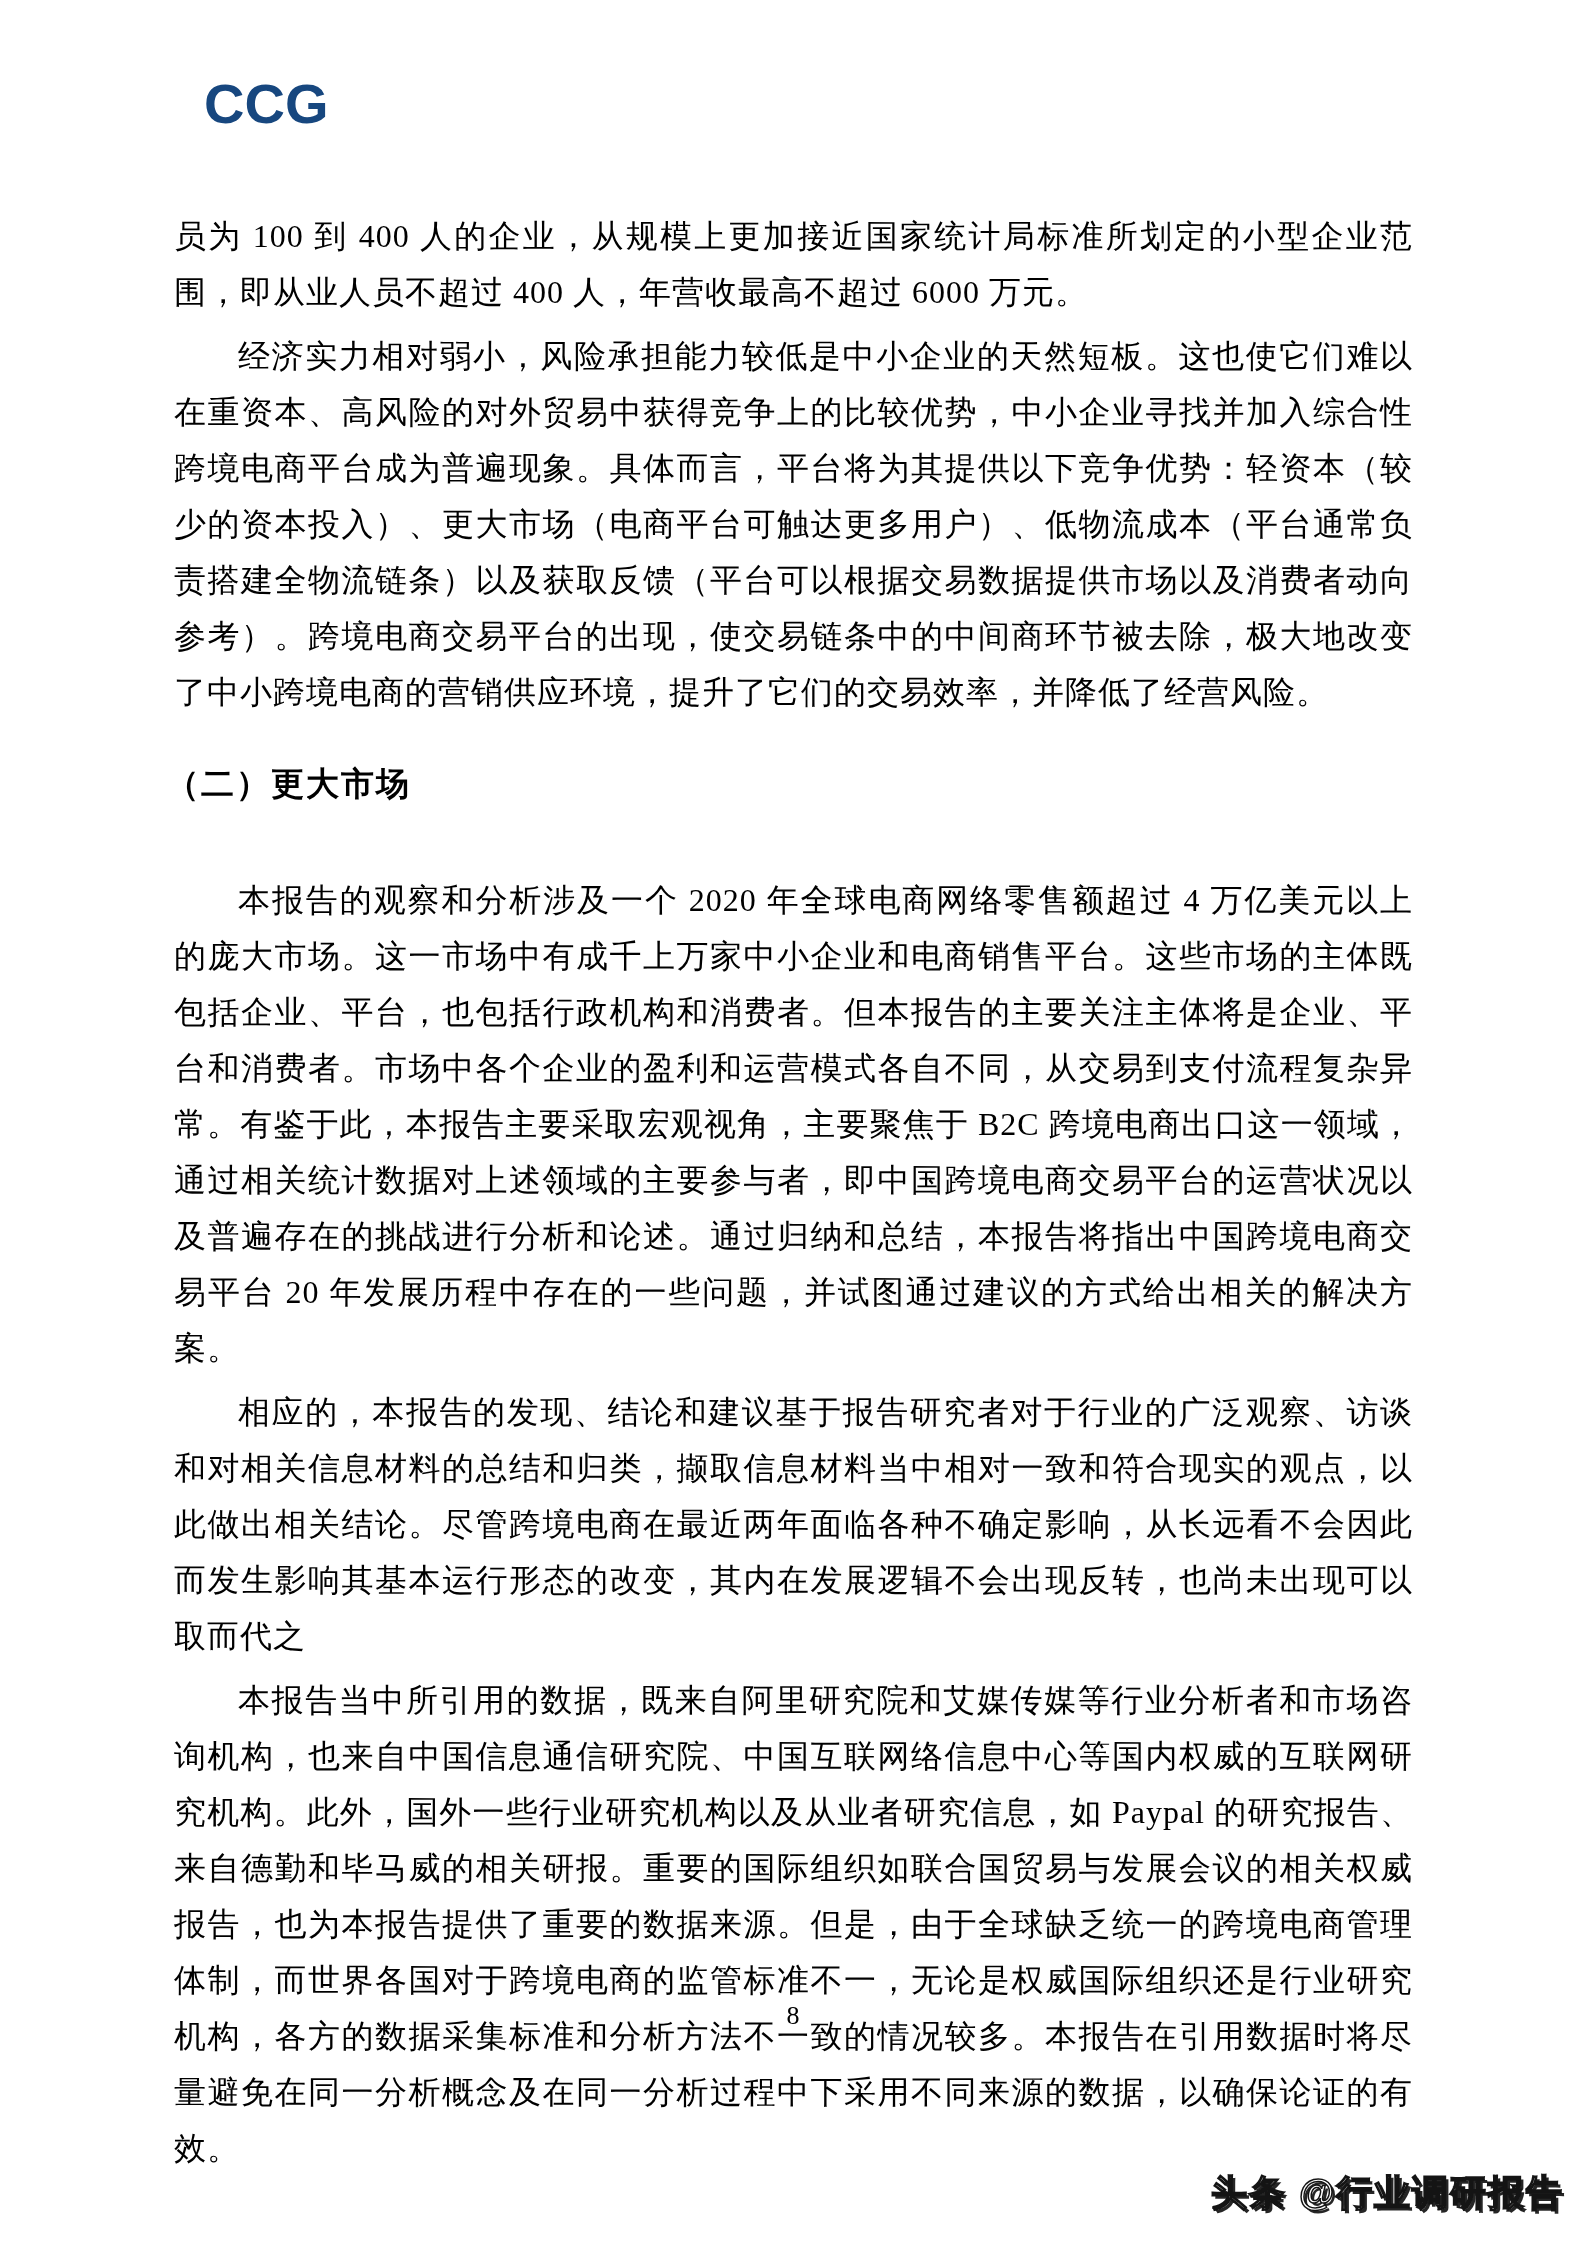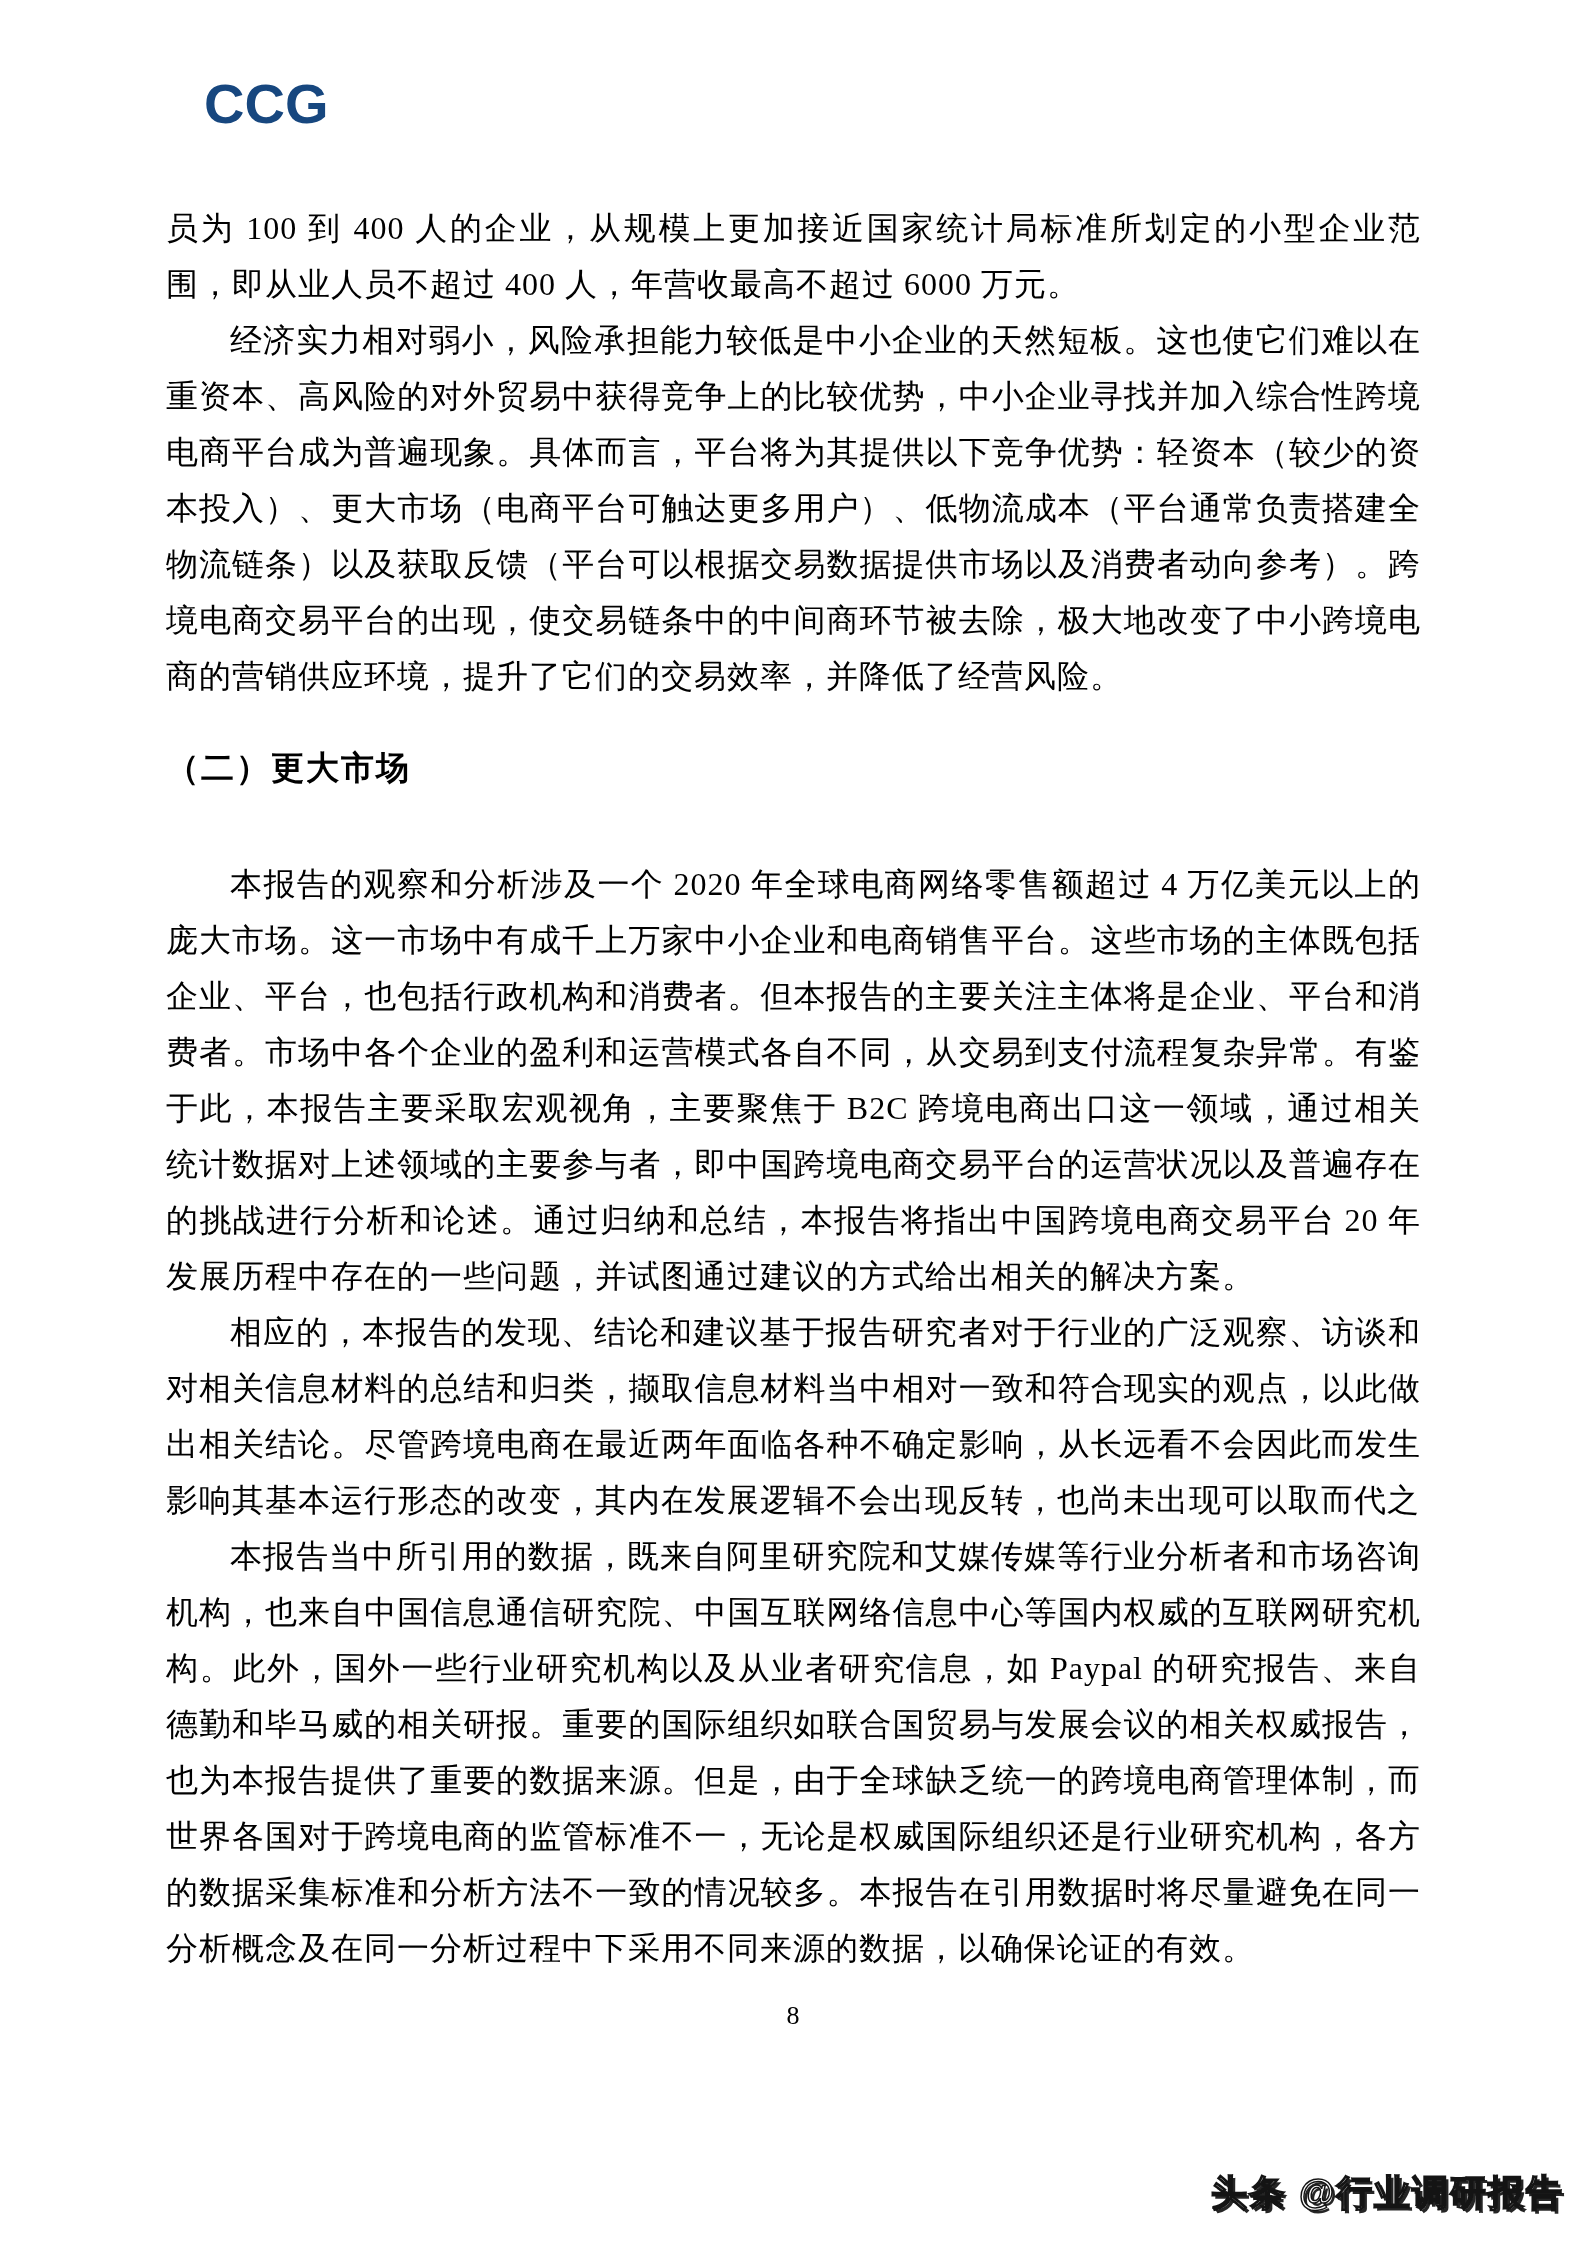--- a/index.html
+++ b/index.html
@@ -31,21 +31,21 @@
     position: absolute;
     left: 166px;
     right: 165px;
     top: 200px;
     font-size: 32px;
     line-height: 56px;
     letter-spacing: 1px;
     text-align: justify;
   }
   .para {
-    margin: 0;
+    margin: 8px;
     text-indent: 2em;
   }
   .para.no-indent {
     text-indent: 0;
   }
   .section-heading {
     margin: 36px 0 60px 0;
     font-family: "Liberation Sans", "DejaVu Sans", sans-serif;
     font-weight: bold;
     font-size: 33px;

